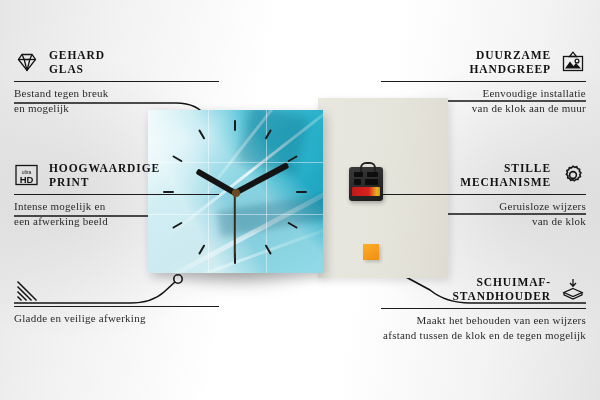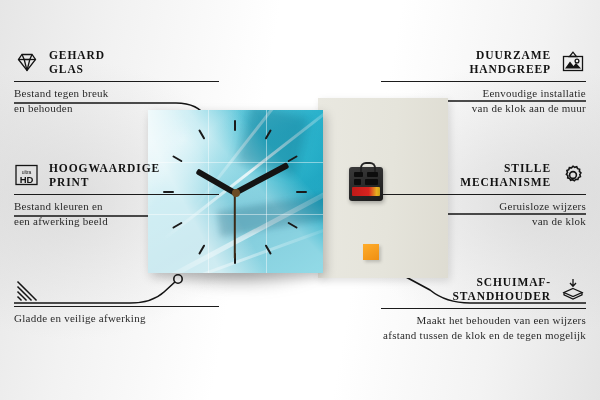--- a/index.html
+++ b/index.html
@@ -179,38 +179,38 @@
           <path d="M17 4.5 L14.8 9.5 L12 20.5"></path>
             <path d="M9.2 9.5 H14.8"></path>
         </g>
       </svg>
       <div class="co-title">
         <span>GEHARD</span><br><span>GLAS</span>
       </div>
     </div>
     <div class="co-rule"></div>
     <div class="co-desc">
-      <span>Bestand tegen breuk</span><br><span>en behouden</span>
+      <span>Bestand tegen breuk</span><br><span>en mogelijk</span>
     </div>
   </div>
 
   <div class="callout left" style="left:14px;top:161px;">
     <div class="co-head">
       <svg class="ico" viewBox="0 0 26 24">
         <rect x="2" y="2.5" width="21" height="19" fill="none" stroke="#141414" stroke-width="1.3"></rect>
         <text x="12.5" y="11" font-family="Liberation Sans, sans-serif" font-size="5" text-anchor="middle" fill="#141414">ultra</text>
         <text x="12.5" y="19.5" font-family="Liberation Sans, sans-serif" font-size="9.5" font-weight="bold" text-anchor="middle" fill="#141414">HD</text>
       </svg>
       <div class="co-title">
         <span>HOOGWAARDIGE</span><br><span>PRINT</span>
       </div>
     </div>
     <div class="co-rule"></div>
     <div class="co-desc">
-      <span>Bestand kleuren en</span><br><span>een afwerking beeld</span>
+      <span>Intense mogelijk en</span><br><span>een afwerking beeld</span>
     </div>
   </div>
 
   <div class="callout left" style="left:14px;top:278px;">
     <div class="co-head">
       <svg class="ico" viewBox="0 0 24 24">
         <g stroke="#141414" stroke-width="1.5" stroke-linecap="square">
           <path d="M3 4 L21 22"></path>
             <path d="M3 9 L16 22"></path>
             <path d="M3 14 L11 22"></path>

